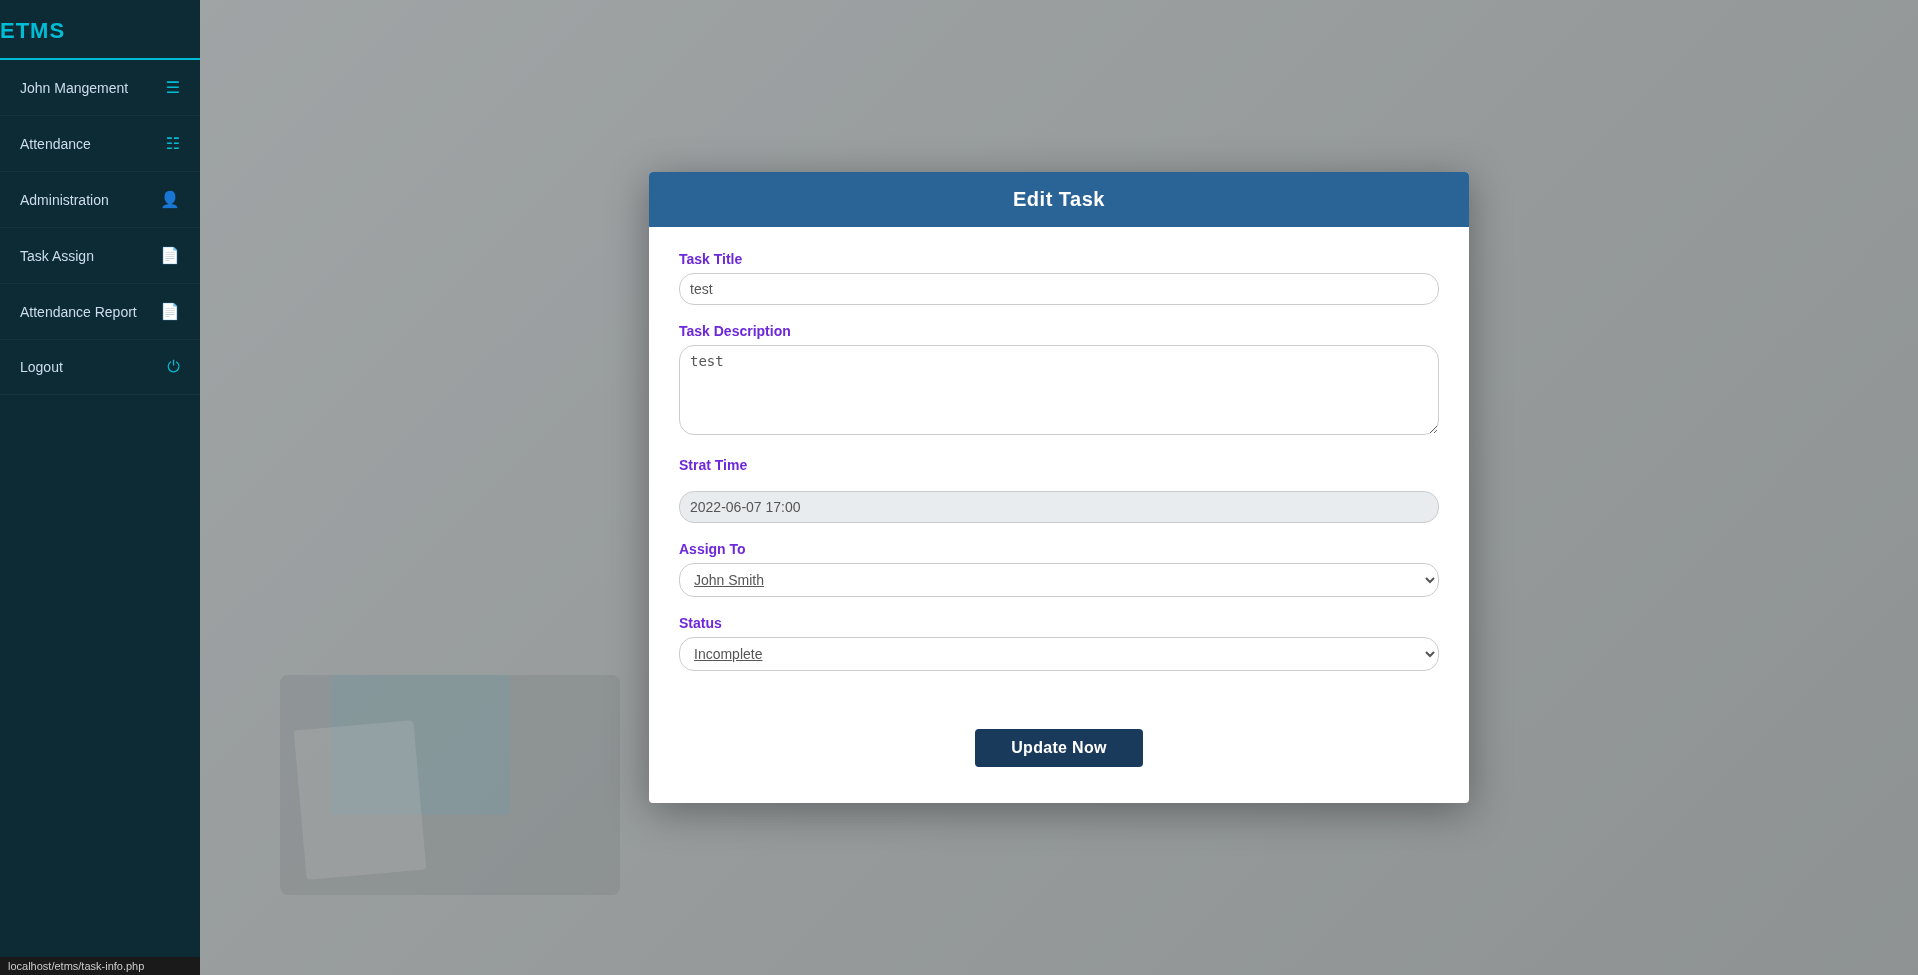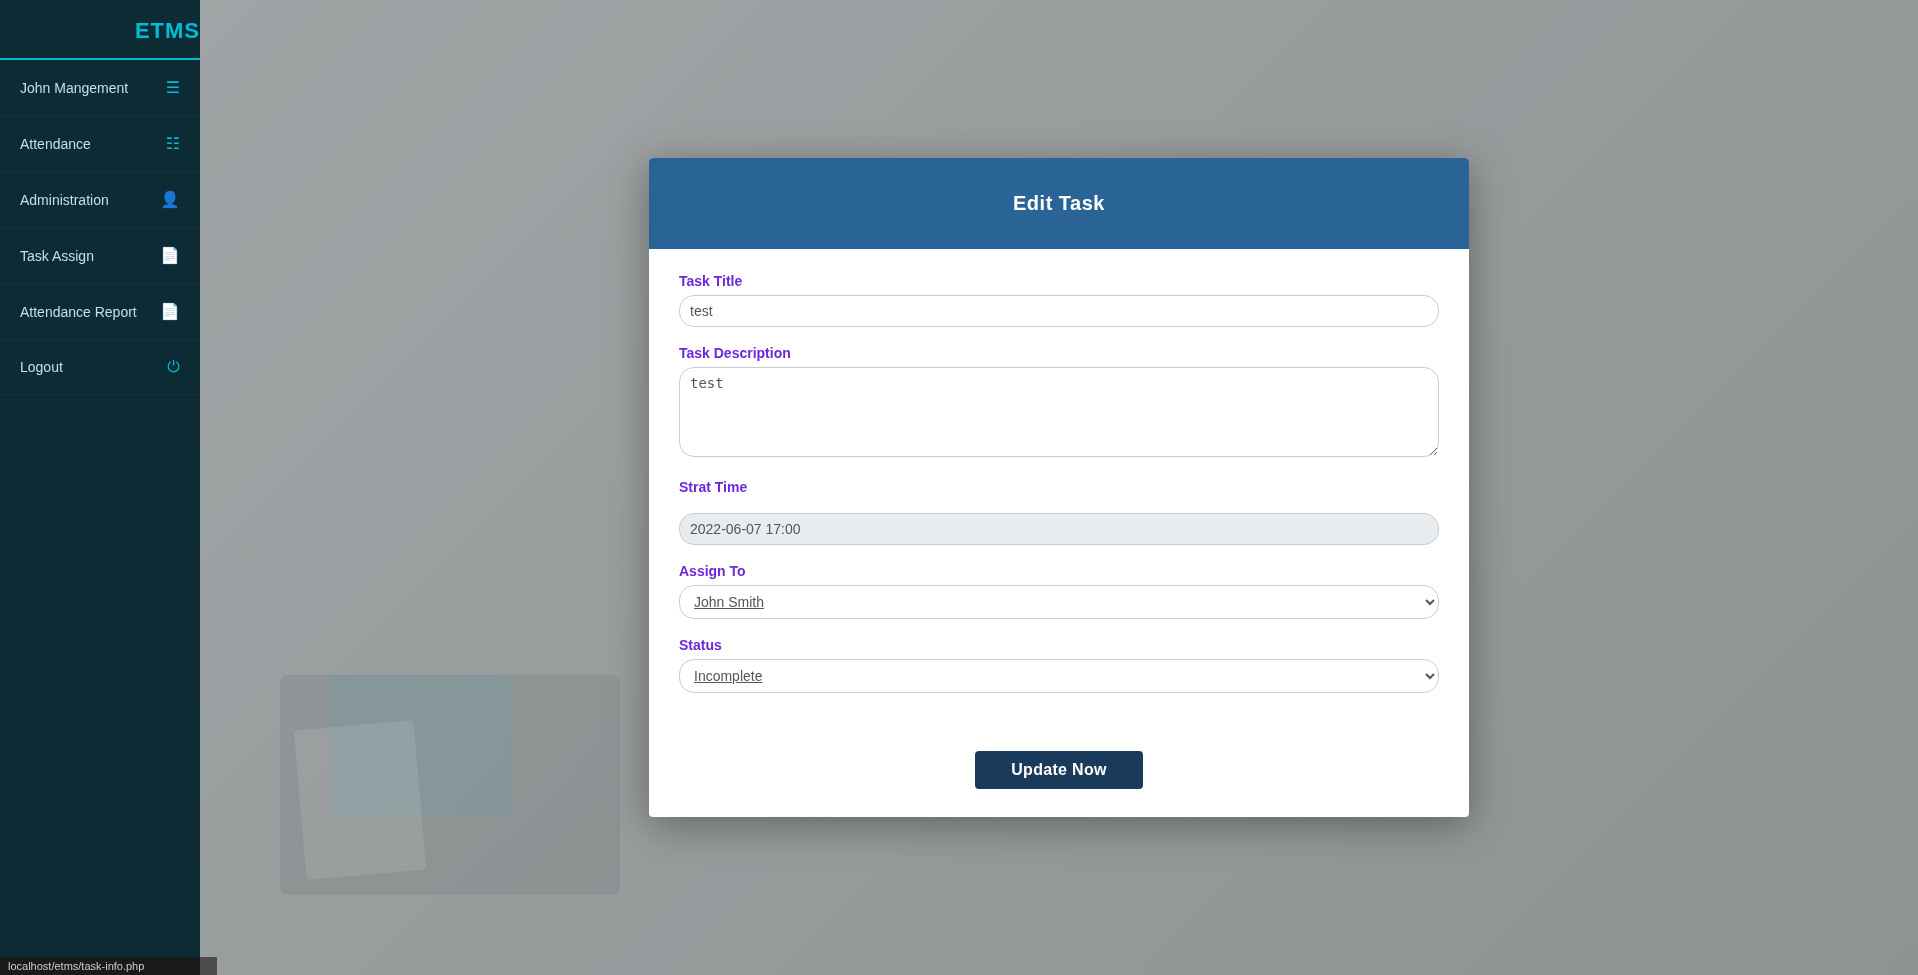--- a/index.html
+++ b/index.html
@@ -9,21 +9,21 @@
     #sidebar {
       width: 200px;
       min-width: 200px;
       background-color: #0d2b35;
       display: flex;
       flex-direction: column;
       align-items: stretch;
       height: 100%;
     }
     #sidebar-logo {
-      text-align: right;
+      text-align: left;
       padding: 18px 0 14px;
       font-size: 22px;
       font-weight: bold;
       color: #00bcd4;
       border-bottom: 2px solid #00bcd4;
       letter-spacing: 1px;
     }
     .sidebar-item {
       display: flex;
       align-items: center;
@@ -68,21 +68,21 @@
       background: #fff;
       width: 820px;
       border-radius: 4px;
       overflow: hidden;
       box-shadow: 0 8px 40px rgba(0,0,0,0.35);
     }
     #modal-header {
       background: #2a6496;
       color: #fff;
       text-align: center;
-      padding: 34px 0;
+      padding: 16px 0;
       font-size: 20px;
       font-weight: 600;
       letter-spacing: 0.5px;
     }
     #modal-body {
       padding: 24px 30px 30px;
     }
     .form-group {
       margin-bottom: 18px;
     }
@@ -113,40 +113,40 @@
       min-height: 90px;
     }
     select.form-control {
       appearance: auto;
       cursor: pointer;
       text-decoration: underline;
     }
     #modal-footer {
       display: flex;
       justify-content: center;
-      padding: 10px 30px 28px;
+      padding: 10px 30px 36px;
     }
     #update-btn {
       background: #1a3a5c;
       color: #fff;
       border: none;
       padding: 10px 36px;
       font-size: 16px;
       font-weight: 600;
       border-radius: 4px;
       cursor: pointer;
       letter-spacing: 0.3px;
     }
 
     
     #statusbar {
       position: fixed;
       bottom: 0;
       left: 0;
-      width: 217px;
+      width: 200px;
       background: #1a1a1a;
       color: #ccc;
       font-size: 11px;
       padding: 3px 8px;
     }
   </style>
 </head>
 <body>
 
 <nav id="sidebar">

